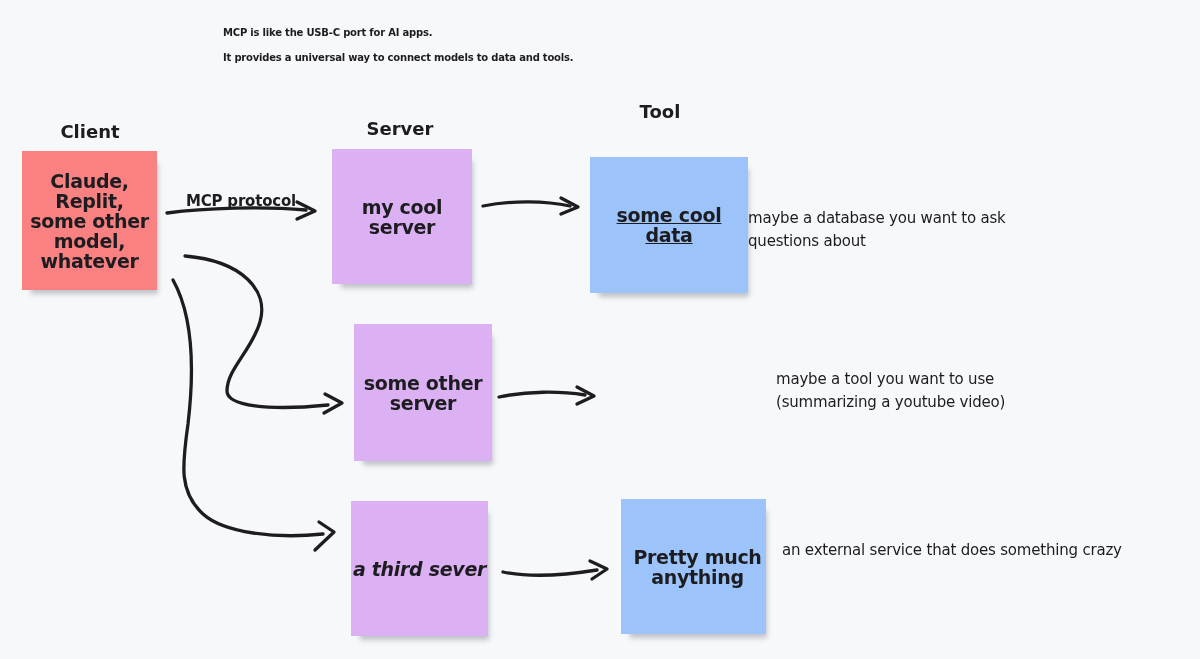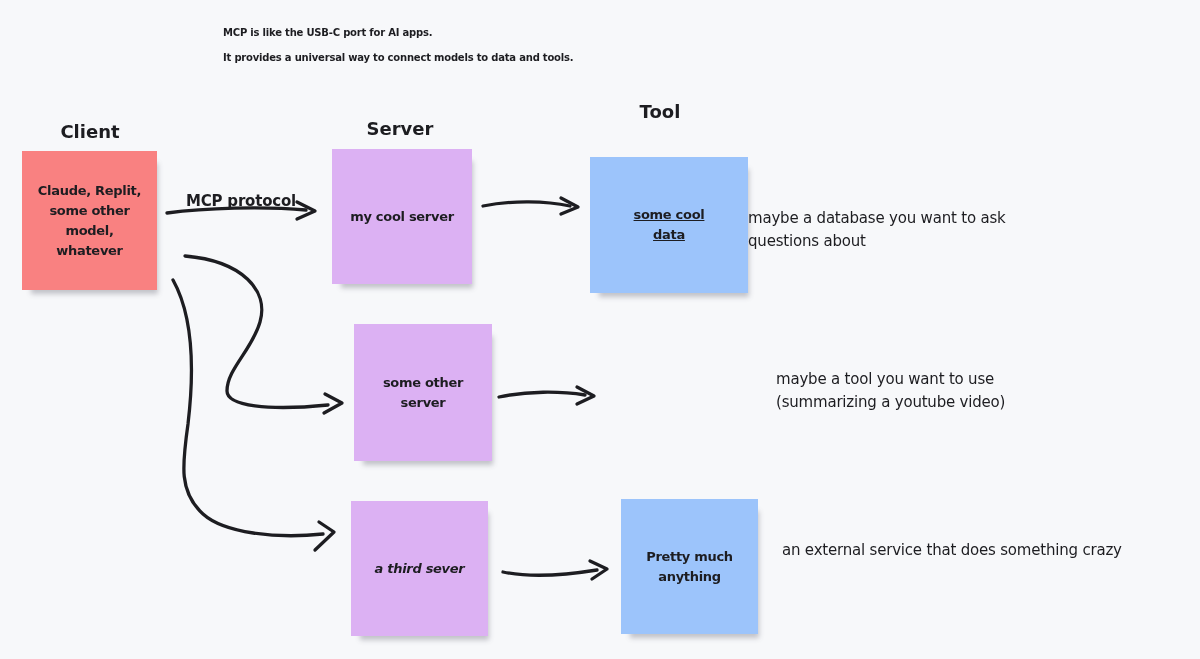--- a/index.html
+++ b/index.html
@@ -41,39 +41,39 @@
     font-weight: 700;
     letter-spacing: -0.2px;
     margin-top: 21px;
   }
 
   .sticky {
     display: flex;
     align-items: center;
     justify-content: center;
     text-align: center;
-    font-size: 13px;
+    font-size: 19px;
     font-weight: 700;
     letter-spacing: -0.3px;
     line-height: 20px;
     white-space: pre-line;
     box-shadow: 5px 8px 5px -4px rgba(70, 70, 85, 0.30);
     cursor: move;
   }
   .sticky.client-fill { background: var(--client-fill, #f98181); }
   .sticky.server-fill { background: var(--server-fill, #dcb1f3); }
   .sticky.tool-fill   { background: var(--tool-fill,  #9cc4fb); }
 
   #client-box  { left: 22px;  top: 151px; width: 135px; height: 139px; }
   #server-box-1{ left: 332px; top: 149px; width: 140px; height: 135px; }
   #tool-box-1  { left: 590px; top: 157px; width: 158px; height: 136px; text-decoration: underline; }
   #server-box-2{ left: 354px; top: 324px; width: 138px; height: 137px; }
   #tool-box-2  { left: 613px; top: 323px; width: 137px; height: 136px; }
   #server-box-3{ left: 351px; top: 501px; width: 137px; height: 135px; font-style: italic; }
-  #tool-box-3  { left: 621px; top: 499px; width: 137px; height: 135px; }
+  #tool-box-3  { left: 621px; top: 499px; width: 137px; height: 135px; padding-left: 8px; }
 
   .note {
     font-size: 15px;
     font-weight: 400;
     letter-spacing: -0.2px;
     line-height: 22.5px;
     white-space: pre-line;
   }
   #note-1 { left: 748px; top: 207px; }
   #note-2 { left: 776px; top: 368px; }

